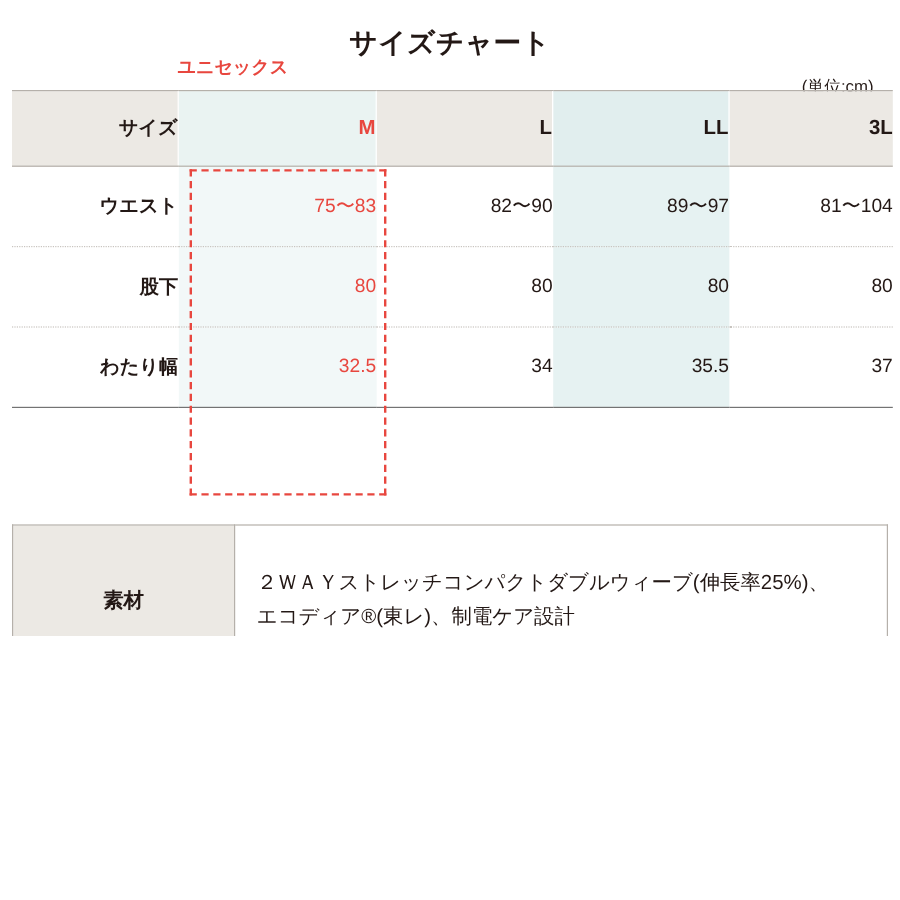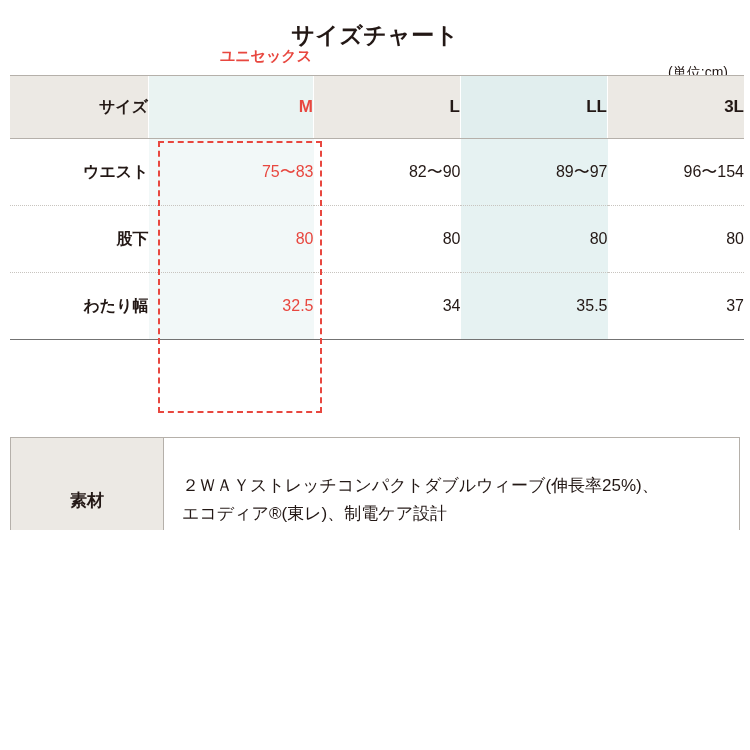--- a/index.html
+++ b/index.html
@@ -33,21 +33,21 @@
     letter-spacing: 0.5px;
     color: #231815;
   }
 
   
   .unisex-label {
     position: absolute;
     top: 47px;
     left: 148px;
     width: 164px;
-    text-align: right;
+    text-align: left;
     font-size: 15px;
     font-weight: bold;
     color: #e8473f;
   }
 
   
   .unit-note {
     position: absolute;
     top: 64px;
     right: 22px;
@@ -155,21 +155,21 @@
   }
   table.material-table th {
     width: 152px;
     background: #ece9e4;
     font-size: 17px;
     font-weight: bold;
     text-align: center;
     vertical-align: middle;
     color: #231815;
     border: 1px solid #b5b0aa;
-    padding: 0;
+    padding: 16px;
   }
   table.material-table td {
     border: 1px solid #b5b0aa;
     padding: 16px 0 16px 18px;
     font-size: 17px;
     line-height: 1.62;
     vertical-align: middle;
     color: #231815;
     background: #ffffff;
   }
@@ -204,21 +204,21 @@
           <th class="hl-head" style="width:146px">LL</th>
           <th style="width:136px">3L</th>
         </tr>
       </thead>
       <tbody>
         <tr>
           <td class="col-label">ウエスト</td>
           <td class="m-cell">75〜83</td>
           <td>82〜90</td>
           <td class="hl-cell">89〜97</td>
-          <td>96〜154</td>
+          <td>81〜104</td>
         </tr>
         <tr>
           <td class="col-label">股下</td>
           <td class="m-cell">80</td>
           <td>80</td>
           <td class="hl-cell">80</td>
           <td>80</td>
         </tr>
         <tr>
           <td class="col-label">わたり幅</td>

